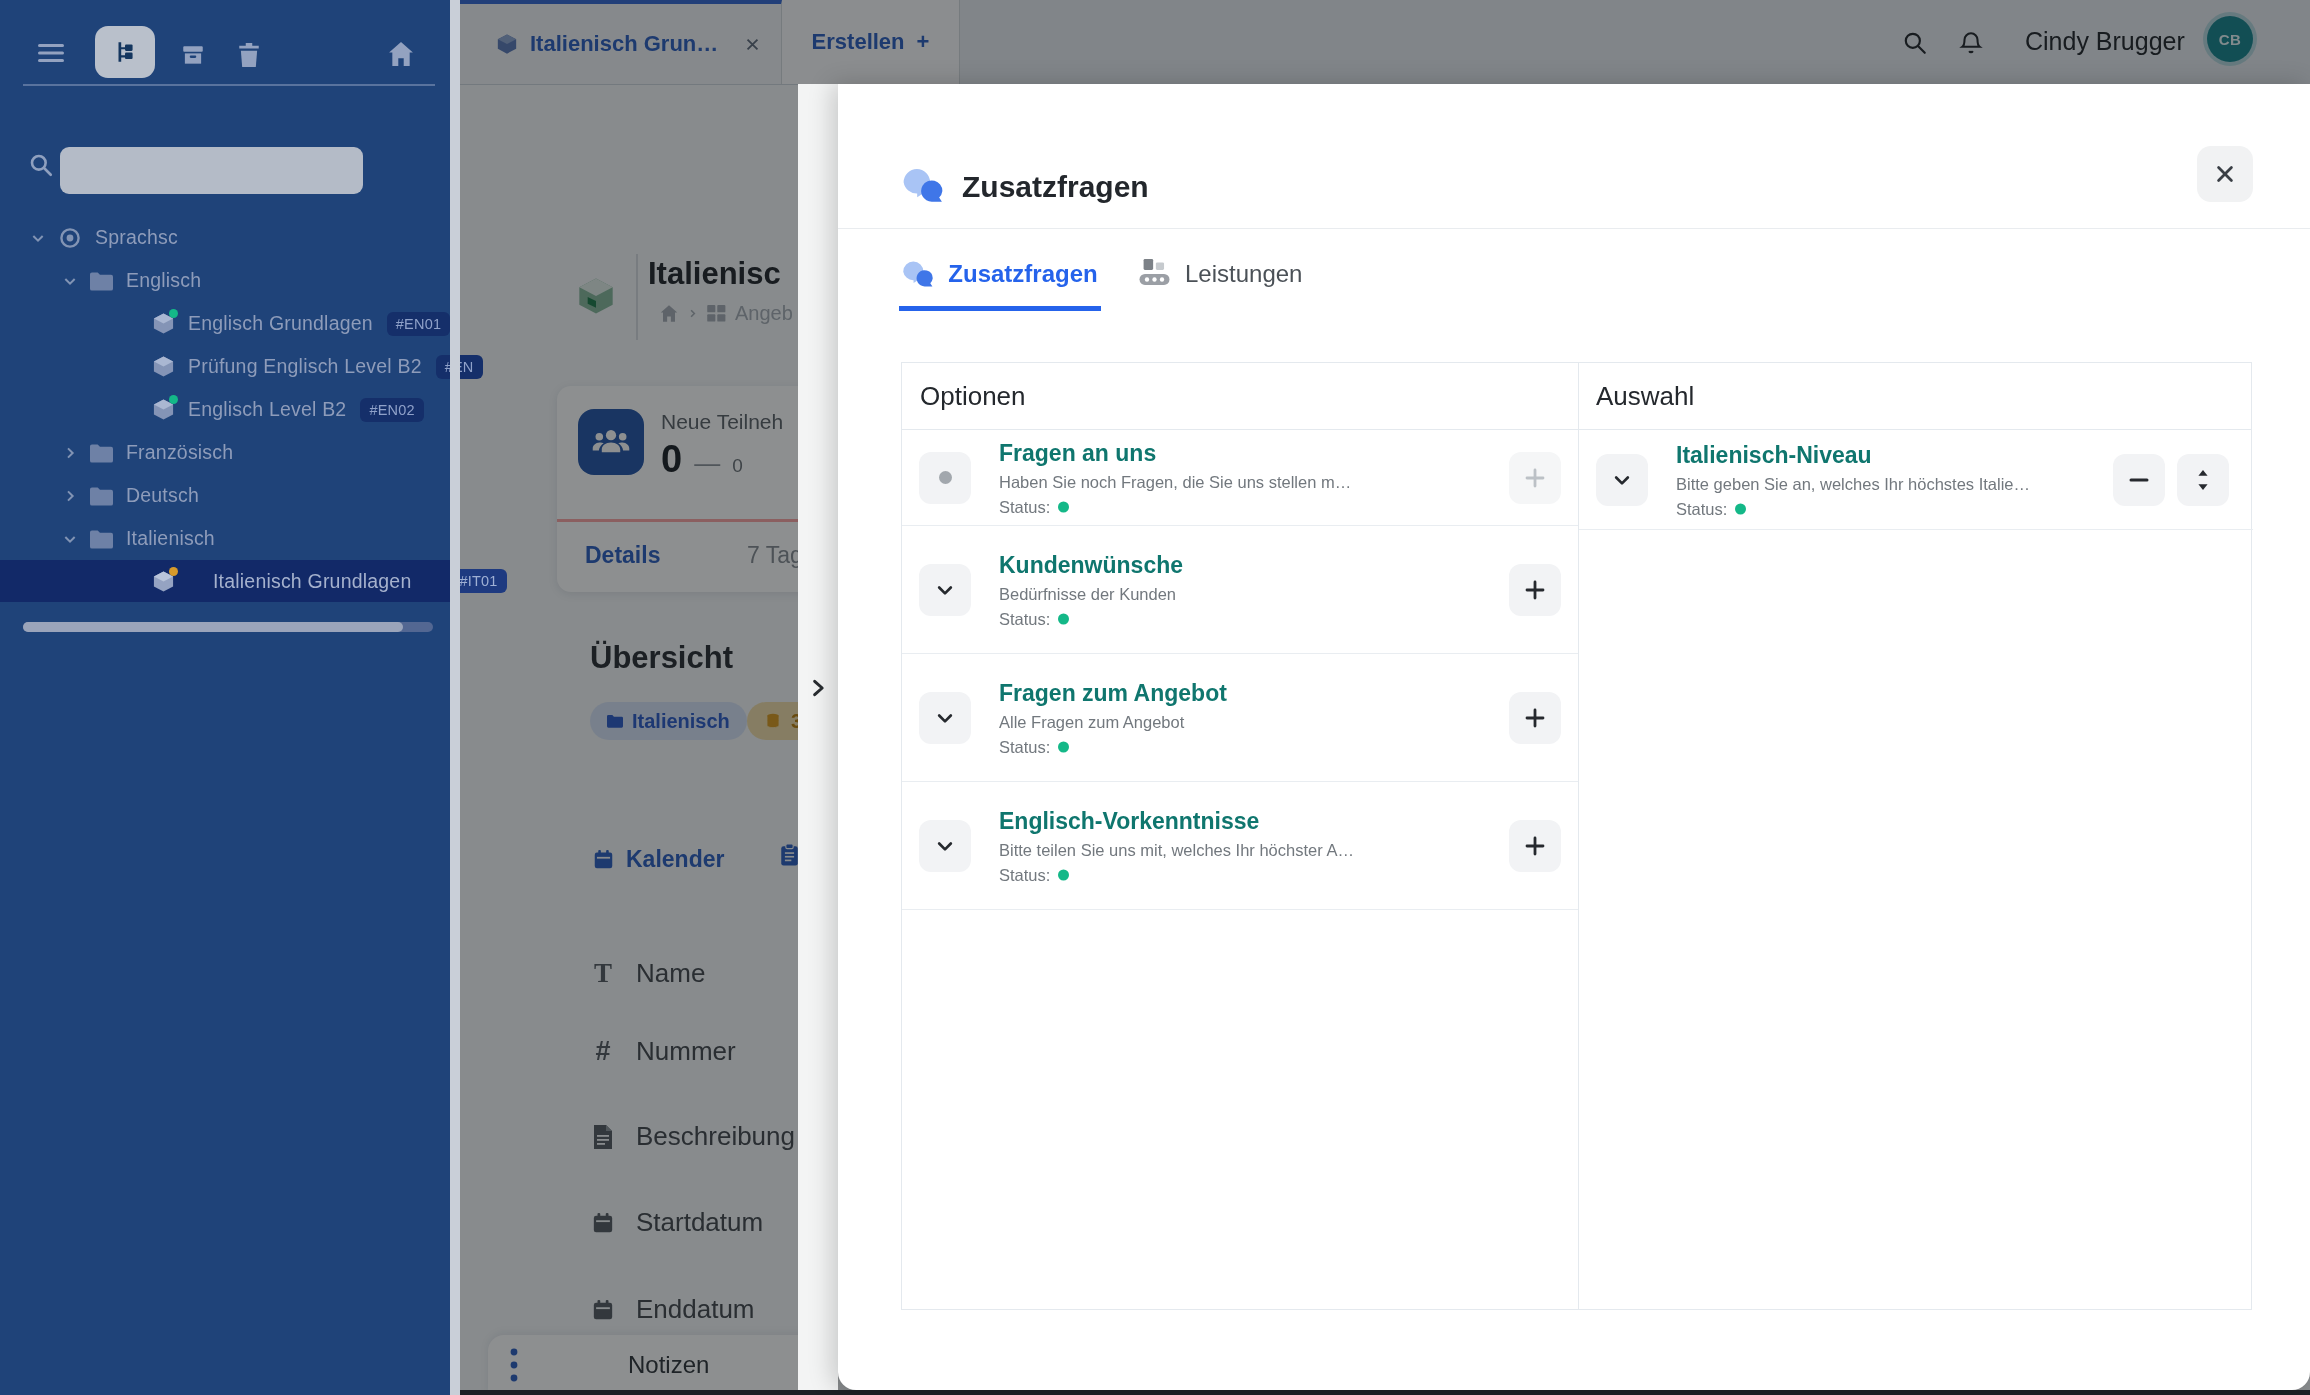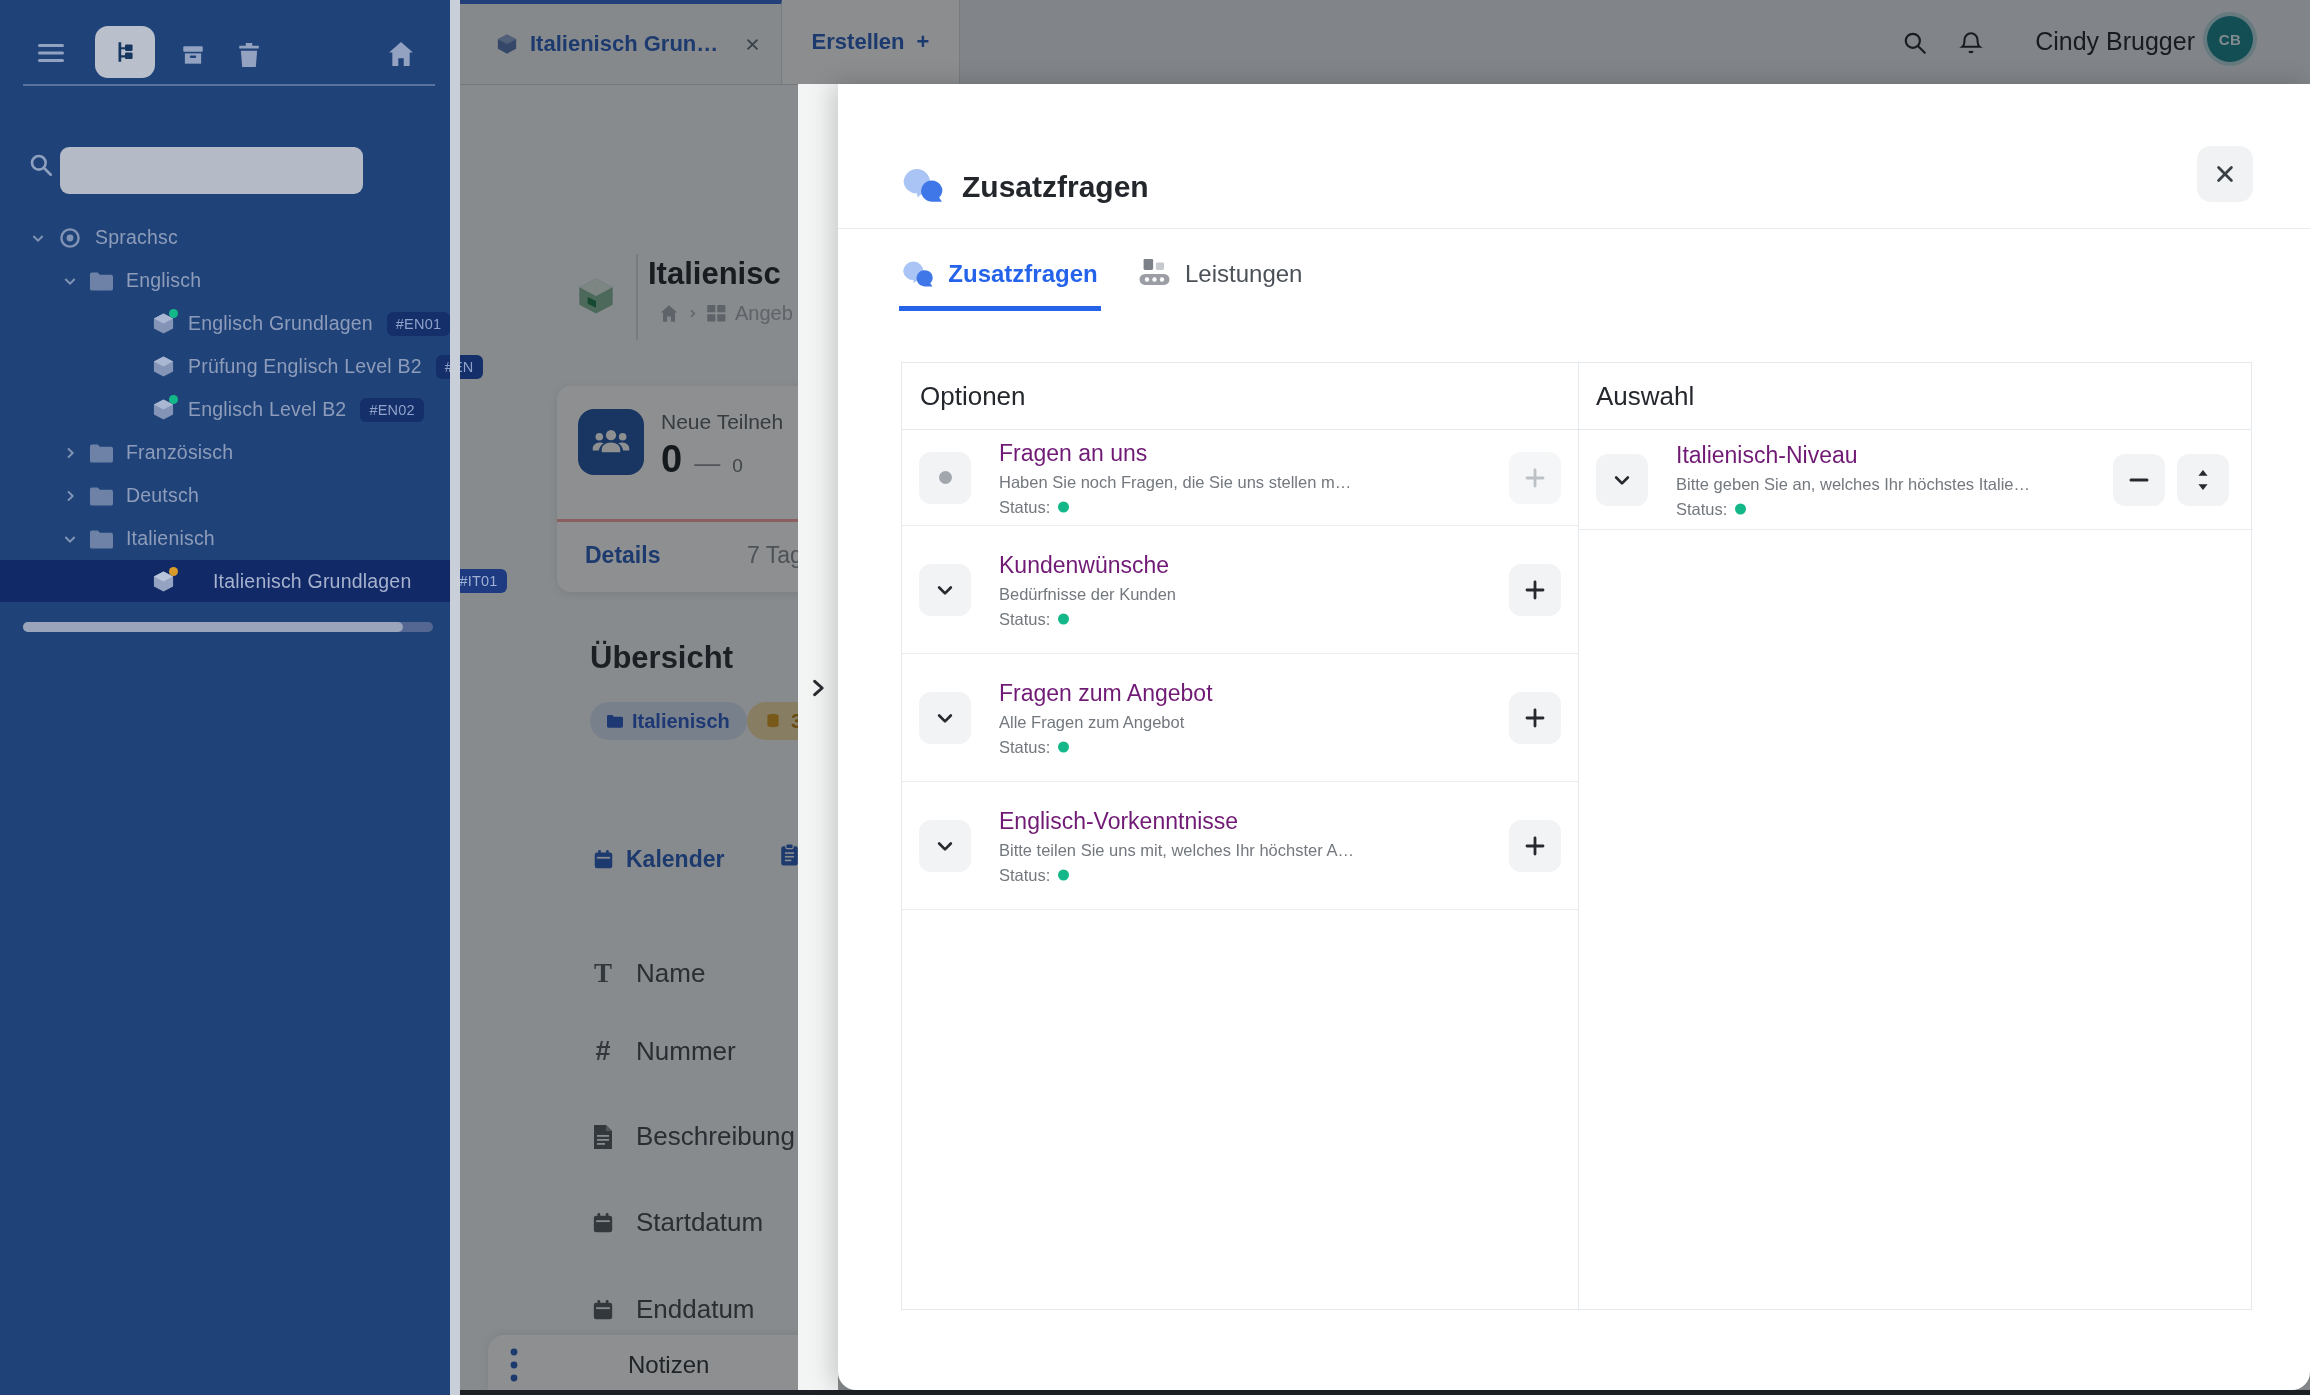--- a/index.html
+++ b/index.html
@@ -34,21 +34,21 @@
   
   .main{position:absolute;left:460px;top:0;width:1850px;height:1395px;background:#f5f7f9;z-index:1;}
   .topbar{position:absolute;left:0;top:0;width:1850px;height:84px;background:#e9edf2;border-bottom:1px solid #cfd6dd;}
   .tab{position:absolute;top:0;height:84px;display:flex;align-items:center;box-sizing:border-box;border-right:1px solid #d4dade;}
   .tab1{left:0;width:322px;background:#f2f4f7;border-top:4px solid #3568d4;padding-left:36px;}
   .tab1 .cube{color:#5b79b8;margin-right:12px;}
   .tab-label{color:#2d5fc0;font-size:22px;font-weight:600;white-space:nowrap;}
   .tab-close{margin-left:26px;color:#5f6b7c;font-size:20px;}
   .tab2{left:322px;width:178px;background:#fbfcfd;justify-content:center;gap:12px;}
   .tb-right-ic{position:absolute;top:30px;color:#23272c;}
-  .tb-user{position:absolute;top:27px;left:1565px;width:170px;text-align:right;color:#23272c;font-size:25px;}
+  .tb-user{position:absolute;top:27px;left:1565px;width:170px;text-align:left;color:#23272c;font-size:25px;}
   .avatar{position:absolute;left:1747px;top:16px;width:46px;height:46px;border-radius:50%;background:#17858f;
       box-shadow:0 0 0 4px rgba(120,190,200,.45);display:flex;align-items:center;justify-content:center;
       color:#e8f6f8;font-size:15px;font-weight:700;letter-spacing:.5px;}
 
   .page-content{position:absolute;left:0;top:84px;width:338px;height:1311px;overflow:hidden;}
   .ph-icon{position:absolute;left:116px;top:192px;}
   .ph-divider{position:absolute;left:176px;top:170px;width:2px;height:86px;background:#d7dce1;}
   .ph-title{position:absolute;left:188px;top:172px;font-size:31px;font-weight:600;color:#23272c;white-space:nowrap;}
   .ph-bc{position:absolute;left:200px;top:218px;display:flex;align-items:center;gap:9px;color:#a6adb5;font-size:20px;white-space:nowrap;}
   .card{position:absolute;left:97px;top:302px;width:310px;height:206px;background:#fff;border-radius:14px;
@@ -102,21 +102,21 @@
   .col-divider{position:absolute;left:676px;top:0;width:1px;height:946px;background:#e4e9ee;}
   .col-header{position:absolute;top:0;height:66px;display:flex;align-items:center;font-size:26px;font-weight:500;color:#24282d;}
   .ch-left{left:18px;} .ch-right{left:694px;}
   .col-header-line{position:absolute;left:0;top:66px;width:1349px;height:1px;background:#e4e9ee;}
   .opt-row{position:absolute;left:0;width:676px;box-sizing:border-box;border-bottom:1px solid #e9edf1;}
   .sel-row{position:absolute;left:677px;width:674px;box-sizing:border-box;border-bottom:1px solid #e9edf1;}
   .row-btn{position:absolute;width:52px;height:52px;border-radius:12px;background:#f2f3f5;border:none;
       display:flex;align-items:center;justify-content:center;color:#26292e;cursor:pointer;}
   .row-handle{left:17px;top:50%;transform:translateY(-50%);}
   .row-text{position:absolute;left:97px;top:50%;transform:translateY(-50%);}
-  .rt-title{font-size:23px;font-weight:400;color:#701a75;white-space:nowrap;}
+  .rt-title{font-size:23px;font-weight:700;color:#0f766e;white-space:nowrap;}
   .rt-desc{font-size:16.5px;color:#72787e;margin-top:6px;white-space:nowrap;}
   .rt-status{font-size:16.5px;color:#72787e;margin-top:6px;display:flex;align-items:center;gap:8px;}
   .st-dot{width:11px;height:11px;border-radius:50%;background:#14b888;}
   .gray-dot{width:13px;height:13px;border-radius:50%;background:#a2a7ad;}
   .btn-plus{left:607px;top:50%;transform:translateY(-50%);}
   .btn-plus.disabled{background:#f5f6f7;color:#bcc1c6;cursor:default;}
   .btn-minus{left:534px;top:50%;transform:translateY(-50%);}
   .btn-sort{left:598px;top:50%;transform:translateY(-50%);}
 </style>
 </head>

